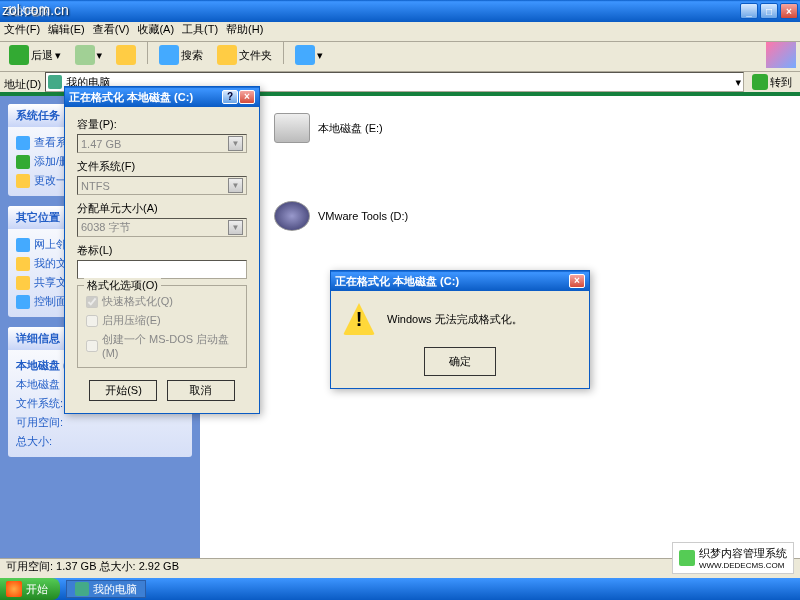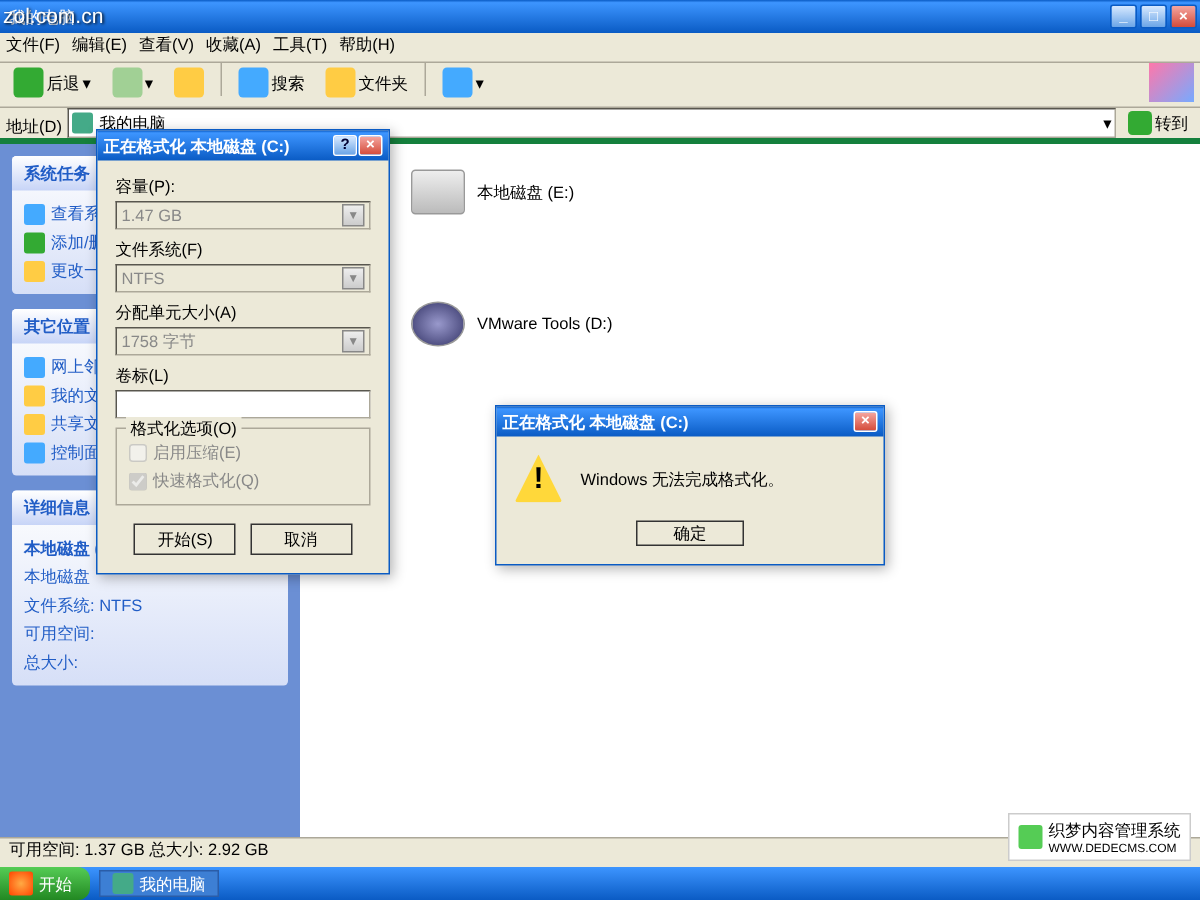--- a/index.html
+++ b/index.html
@@ -47,21 +47,21 @@
 .group{border:1px solid #aca899;padding:6px 8px;margin-top:4px;position:relative}
 .group .legend{position:absolute;top:-8px;left:6px;background:#ece9d8;padding:0 3px}
 .chk{display:flex;align-items:center;gap:4px;padding:2px 0}
 .chk input{width:12px;height:12px}
 .dlg-btns{text-align:center;margin-top:12px}
 .dlg-btns button{width:68px;height:21px;background:#ece9d8;border:1px solid #333;margin:0 3px;cursor:pointer}
 .msgbox{position:absolute;background:#ece9d8;border:1px solid #0a5bc4;box-shadow:2px 2px 8px rgba(0,0,0,.3);width:260px}
 .msg-body{padding:12px;display:flex;align-items:center;gap:12px}
 .warnicon{width:32px;height:32px;background:#ffd83a;border-radius:3px;position:relative;clip-path:polygon(50% 0,100% 100%,0 100%);display:flex;align-items:center;justify-content:center;font-size:20px;font-weight:bold}
 .msg-btn{text-align:center;padding:0 0 12px}
-.msg-btn button{width:72px;height:17px;background:#ece9d8;border:1px solid #333;cursor:pointer}
+.msg-btn button{width:72px;height:29px;background:#ece9d8;border:1px solid #333;cursor:pointer}
 .statusbar{position:absolute;bottom:22px;left:0;right:0;height:20px;background:#ece9d8;border-top:1px solid #aca899;display:flex;align-items:flex-start;padding:0 6px}
 .taskbar{position:absolute;bottom:0;left:0;right:0;height:22px;background:linear-gradient(#3d95ff,#0a5bc4);display:flex;align-items:center}
 .start{background:linear-gradient(#5c5,#282);height:22px;padding:0 12px 0 6px;display:flex;align-items:center;color:#fff;font-weight:normal;gap:4px;border-radius:0 8px 8px 0;cursor:pointer}
 .start .ic{width:16px;height:16px;background:radial-gradient(#fa4,#f40);border-radius:2px}
 .task{background:#3d7fd4;border:1px solid #2a5da8;height:18px;margin-left:6px;padding:0 8px;display:flex;align-items:center;color:#fff;gap:4px;cursor:pointer}
 .task .ic{width:14px;height:14px;background:#4a8;border-radius:2px}
 .watermark{position:absolute;top:2px;left:2px;color:#fff;font-size:14px;font-weight:normal;text-shadow:1px 1px 2px #000;z-index:100;font-family:Arial}
 .watermark2{position:absolute;bottom:26px;right:6px;z-index:100;background:#fff;border:1px solid #ccc;padding:3px 6px;display:flex;align-items:center;gap:4px;font-size:10px}
 .col{display:flex;flex-direction:column;gap:20px}
 </style>
@@ -222,35 +222,39 @@
     <div class="fld">
         <label>文件系统(F)</label>
       <div class="combo">
           <span>NTFS</span>
           <span class="arr">▼</span>
         </div>
       </div>
     <div class="fld">
         <label>分配单元大小(A)</label>
       <div class="combo">
-          <span>1758 字节</span>
+          <span>6038 字节</span>
           <span class="arr">▼</span>
         </div>
       </div>
     <div class="fld"><label>卷标(L)</label>
       <input class="txt" value="" style=""></div>
     <div class="group">
       <span class="legend">格式化选项(O)</span>
       <div class="chk">
+          <input type="checkbox" checked="" disabled="" style="">
+          <span style="color:#888">快速格式化(Q)</span>
+        </div>
+      <div class="chk">
           <input type="checkbox" disabled="" style="">
           <span style="color:#888">启用压缩(E)</span>
         </div>
       <div class="chk">
-          <input type="checkbox" checked="" disabled="" style="">
-          <span style="color:#888">快速格式化(Q)</span>
+          <input type="checkbox" disabled="" style="">
+          <span style="color:#888">创建一个 MS-DOS 启动盘(M)</span>
         </div>
     </div>
     <div class="dlg-btns">
       <button>开始(S)</button>
       <button>取消</button>
     </div>
   </div>
 </div>
 
 <div class="msgbox" style="left:330px;top:270px">

